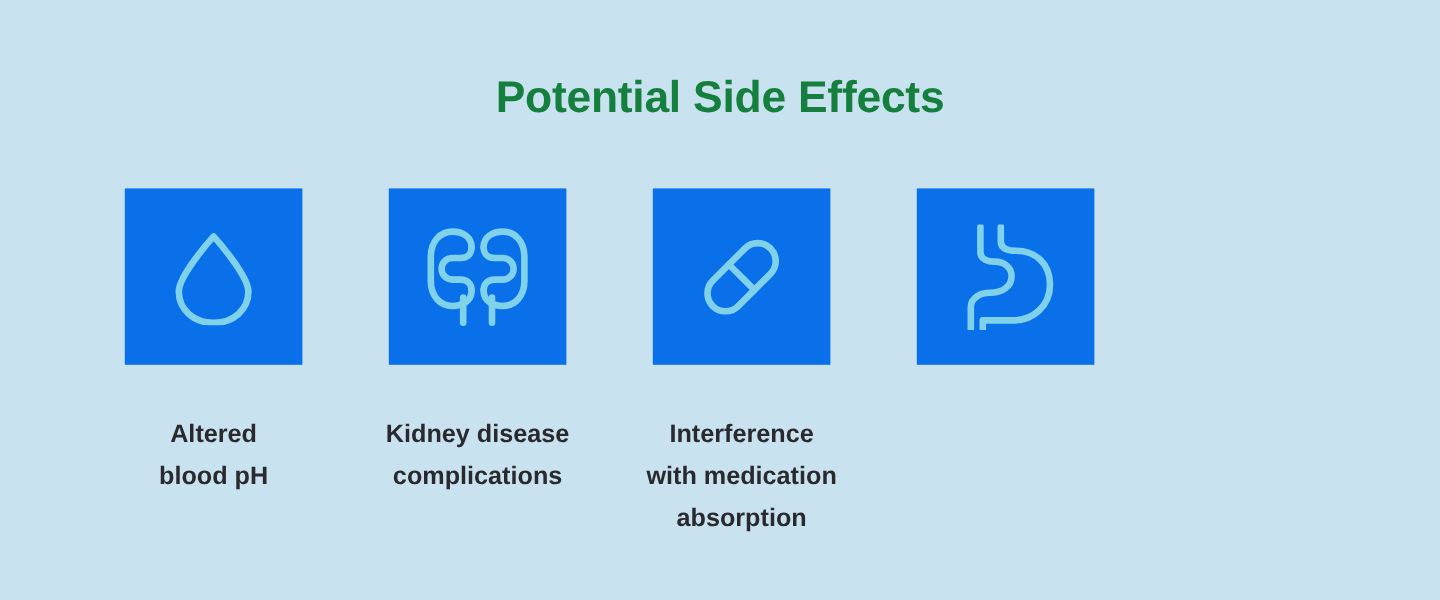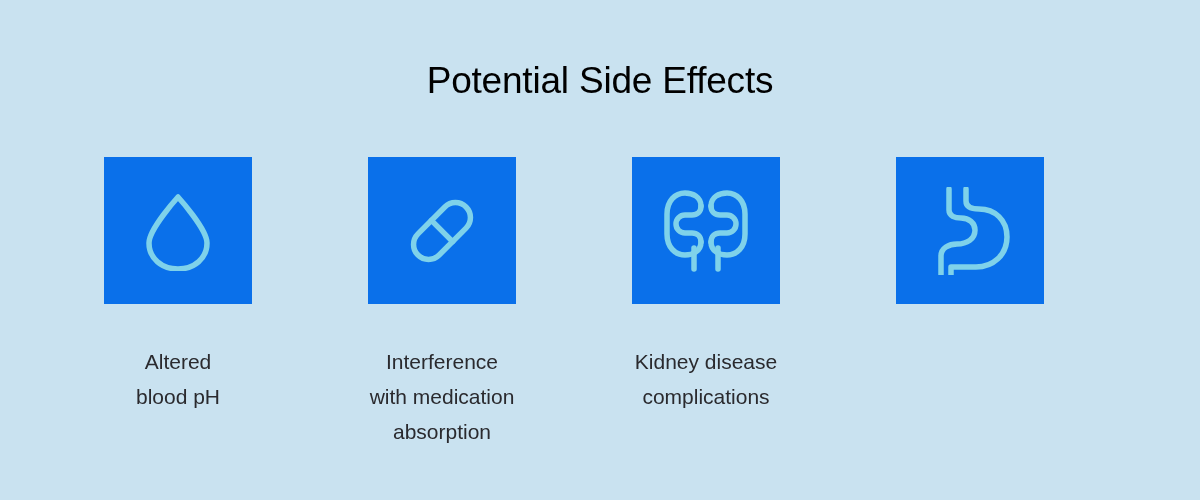--- a/index.html
+++ b/index.html
@@ -19,34 +19,35 @@
     height: 500px;
     background: #c9e2f0;
   }
   #page-title {
     position: absolute;
     top: 60px;
     left: 0;
     width: 1200px;
     text-align: center;
     font-size: 37px;
-    font-weight: normal;
+    font-weight: bold;
     letter-spacing: -0.2px;
-    color: #000000;
+    color: #15803d;
     font-family: "Liberation Sans", sans-serif;
   }
   #cards {
     position: absolute;
     top: 157px;
     left: 104px;
     width: 1000px;
     display: flex;
     flex-direction: row;
     align-items: flex-start;
-    gap: 116px;
+    gap: 72px;
+    font-weight: bold;
   }
   .card {
     width: 148px;
     display: flex;
     flex-direction: column;
     align-items: center;
   }
   .icon-tile {
     width: 148px;
     height: 147px;
@@ -87,36 +88,20 @@
           </svg>
         </span>
       </div>
       <div class="card-label">Altered
 blood pH</div>
     </div>
 
     <div class="card">
       <div class="icon-tile">
         <span>
-          <svg width="84" height="84" viewBox="0 0 84 84" fill="none">
-            <g transform="rotate(-45 42 42)">
-              <rect x="8" y="27" width="68" height="30" rx="15" ry="15" stroke="#7fd2ea" stroke-width="5.5" fill="none"></rect>
-              <line x1="42" y1="27" x2="42" y2="57" stroke="#7fd2ea" stroke-width="5.5" stroke-linecap="round"></line>
-            </g>
-          </svg>
-        </span>
-      </div>
-      <div class="card-label">Interference
-with medication
-absorption</div>
-    </div>
-
-    <div class="card">
-      <div class="icon-tile">
-        <span>
           <svg width="86" height="82" viewBox="0 0 86 82" fill="none">
             <g stroke="#7fd2ea" stroke-width="5.5" fill="none" stroke-linecap="round" stroke-linejoin="round">
 
               <path d="M38 16 C38 7 30 3 22 3 C12 3 4 11 4 24 L4 44 C4 57 12 65 22 65 C30 65 38 61 38 52"></path>
 
               <path d="M38 16 C38 22 34 25 29 25 L22 25 C17 25 13 29 13 34 C13 39 17 43 22 43 L29 43 C34 43 38 46 38 52"></path>
 
               <path d="M31 58 L31 79"></path>
 
               <path d="M48 16 C48 7 56 3 64 3 C74 3 82 11 82 24 L82 44 C82 57 74 65 64 65 C56 65 48 61 48 52"></path>
@@ -128,20 +113,36 @@
           </svg>
         </span>
       </div>
       <div class="card-label">Kidney disease
 complications</div>
     </div>
 
     <div class="card">
       <div class="icon-tile">
         <span>
+          <svg width="84" height="84" viewBox="0 0 84 84" fill="none">
+            <g transform="rotate(-45 42 42)">
+              <rect x="8" y="27" width="68" height="30" rx="15" ry="15" stroke="#7fd2ea" stroke-width="5.5" fill="none"></rect>
+              <line x1="42" y1="27" x2="42" y2="57" stroke="#7fd2ea" stroke-width="5.5" stroke-linecap="round"></line>
+            </g>
+          </svg>
+        </span>
+      </div>
+      <div class="card-label">Interference
+with medication
+absorption</div>
+    </div>
+
+    <div class="card">
+      <div class="icon-tile">
+        <span>
           <svg width="86" height="88" viewBox="0 0 86 88" fill="none">
             <g stroke="#7fd2ea" stroke-width="5.5" fill="none" stroke-linecap="round" stroke-linejoin="round">
 
               <path d="M39 2 L39 14 C39 20 45 22 52 22 C68 22 80 33 80 50 C80 68 66 80 49 80 L24 80 L24 88"></path>
 
               <path d="M22 2 L22 23 C22 29 28 31 34 31 C42 31 48 36 48 43 C48 52 40 57 30 57 C22 57 14 61 14 69 L14 88"></path>
             </g>
           </svg>
         </span>
       </div>

